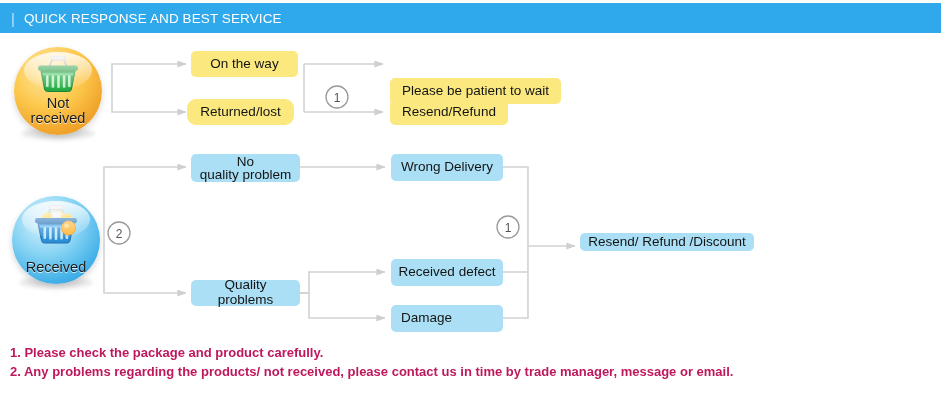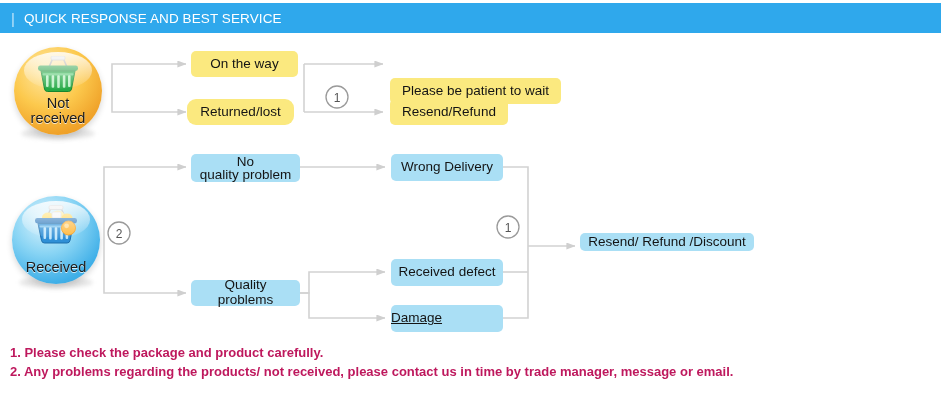--- a/index.html
+++ b/index.html
@@ -289,21 +289,21 @@
     <span>No</span>
     <span>quality problem</span>
   </div>
 
   <div class="fbox blue" style="left:191px; top:280px; width:109px; height:26px;">Quality problems</div>
 
   <div class="fbox blue" style="left:391px; top:154px; width:112px; height:27px;">Wrong Delivery</div>
 
   <div class="fbox blue" style="left:391px; top:259px; width:112px; height:27px;">Received defect</div>
 
-  <div class="fbox blue" style="left:391px; top:305px; width:112px; height:27px; justify-content:flex-start; padding-left:0;text-decoration:underline;">Damage</div>
+  <div class="fbox blue" style="left:391px; top:305px; width:112px; height:27px; justify-content:flex-start; padding-left:10px;">Damage</div>
 
   <div class="fbox blue" style="left:580px; top:233px; width:174px; height:18px;">Resend/ Refund /Discount</div>
 
   <div class="notes">
     <div class="note-line">1. Please check the package and product carefully.</div>
     <div class="note-line">2. Any problems regarding the products/ not received, please contact us in time by trade manager, message or email.</div>
   </div>
 
 </div>
 

